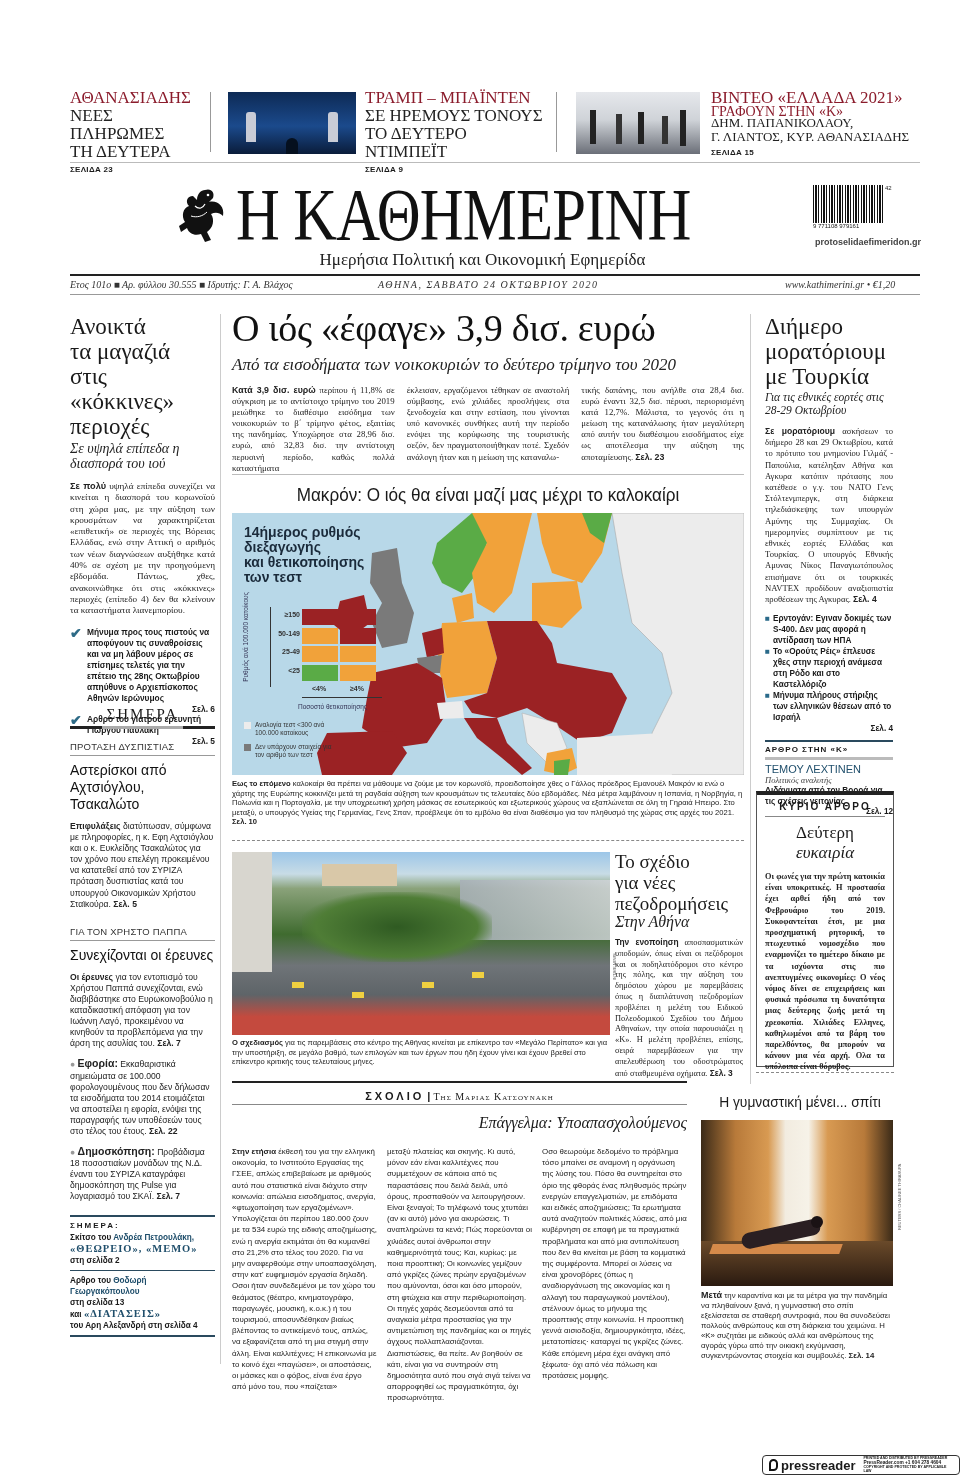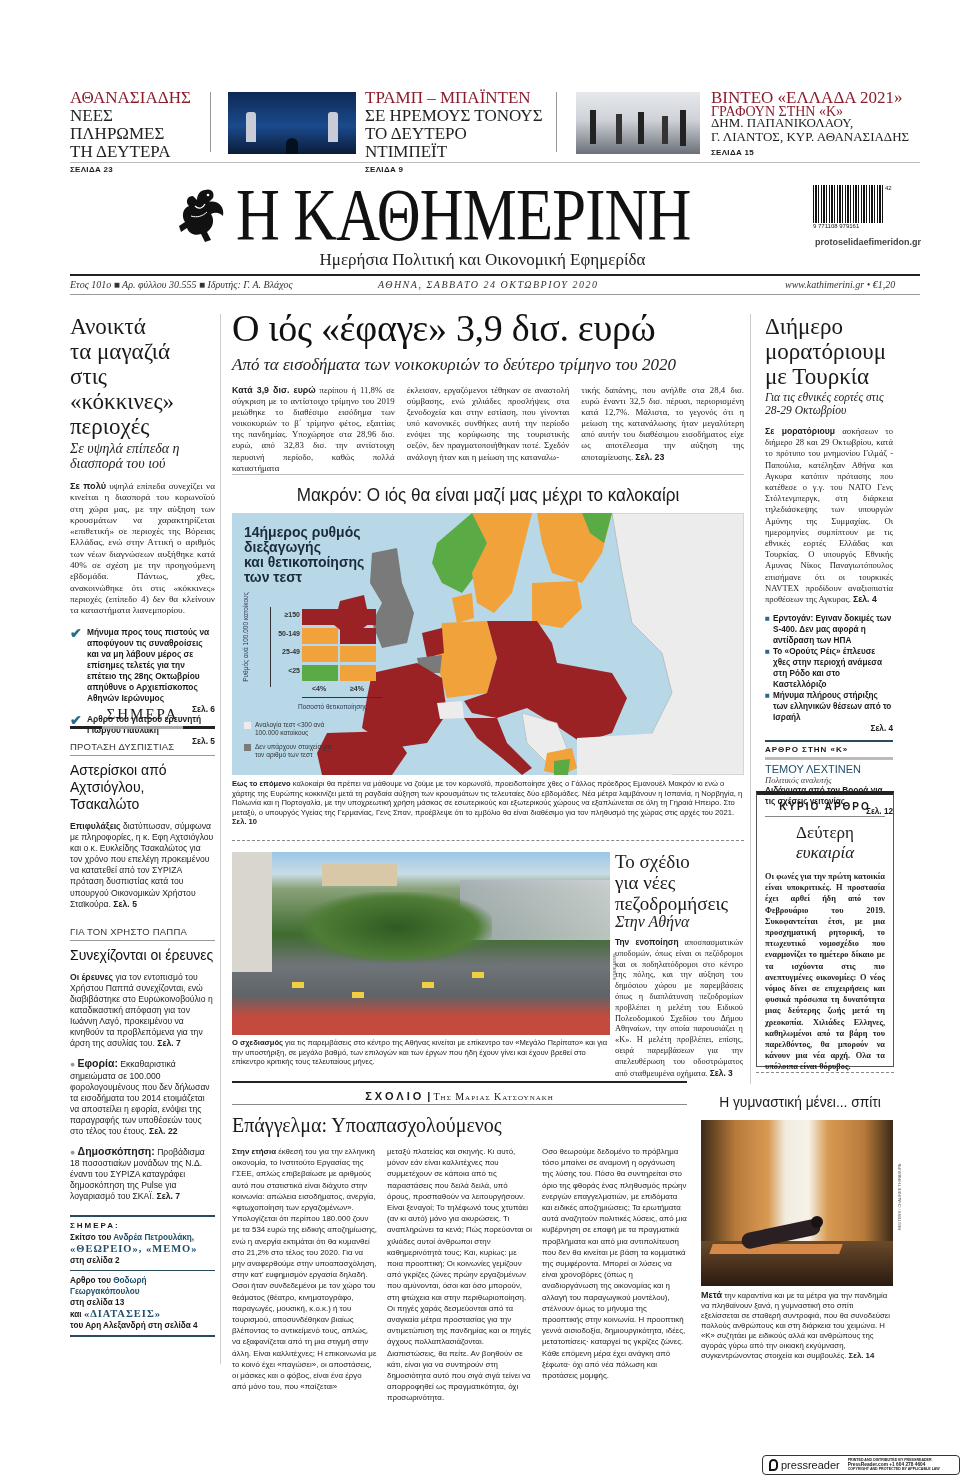--- a/index.html
+++ b/index.html
@@ -325,40 +325,40 @@
   <div class="serif" style="text-align:center;font-style:italic;font-size:17px;line-height:20px;">ευκαιρία</div>
   <p class="body-txt b" style="margin-top:8px;font-size:8.3px;line-height:11.2px;">Οι φωνές για την πρώτη κατοικία είναι υποκριτικές. Η προστασία έχει αρθεί ήδη από τον Φεβρουάριο του 2019. Συκοφαντείται έτσι, με μια προσχηματική ρητορική, το πτωχευτικό νομοσχέδιο που εναρμονίζει το ημέτερο δίκαιο με τα ισχύοντα στις πιο ανεπτυγμένες οικονομίες: Ο νέος νόμος δίνει σε επιχειρήσεις και φυσικά πρόσωπα τη δυνατότητα μιας δεύτερης ζωής μετά τη χρεοκοπία. Χιλιάδες Ελληνες, καθηλωμένοι από τα βάρη του παρελθόντος, θα μπορούν να κάνουν μια νέα αρχή. Ολα τα υπόλοιπα είναι θόρυβος.</p>
 </div>
 <div class="abs" style="left:756px;top:1072px;width:138px;border-top:1px dashed #888;"></div>
 
 <div class="hr" style="left:232px;top:1081px;width:455px;height:2px;background:#222;"></div>
 <div class="abs" style="left:232px;top:1086px;width:455px;text-align:center;white-space:nowrap;">
   <span style="font-size:11px;font-weight:bold;letter-spacing:3px;">ΣΧΟΛΙΟ</span><span style="font-size:11px;font-weight:bold;"> | </span><span class="serif" style="font-size:10px;letter-spacing:1px;font-variant:small-caps;">Της Μαριας Κατσουνακη</span>
 </div>
 <div class="hr" style="left:232px;top:1104px;width:455px;background:#888;"></div>
-<div class="abs serif" style="left:232px;top:1114px;width:455px;text-align:left;font-size:20px;">Επάγγελμα: Υποαπασχολούμενος</div>
+<div class="abs serif" style="left:232px;top:1114px;width:455px;text-align:right;font-style:italic;font-size:16px;">Επάγγελμα: Υποαπασχολούμενος</div>
 <div class="abs" style="left:232px;top:1146px;width:455px;display:flex;gap:10px;">
   <p class="body-sans" style="flex:1;font-size:7.9px;line-height:11.2px;"><span class="b">Στην ετήσια</span><span> έκθεσή του για την ελληνική οικονομία, το Ινστιτούτο Εργασίας της ΓΣΕΕ, απλώς επιβεβαίωσε με αριθμούς αυτό που στατιστικά είναι διάχυτο στην κοινωνία: απώλεια εισοδήματος, ανεργία, «φτωχοποίηση των εργαζομένων». Υπολογίζεται ότι περίπου 180.000 ζουν με τα 534 ευρώ της ειδικής αποζημίωσης, ενώ η ανεργία εκτιμάται ότι θα κυμανθεί στο 21,2% στο τέλος του 2020. Για να μην αναφερθούμε στην υποαπασχόληση, στην κατ' ευφημισμόν εργασία δηλαδή. Οσοι ήταν συνδεδεμένοι με τον χώρο του θεάματος (θέατρο, κινηματογράφο, παραγωγές, μουσική, κ.ο.κ.) ή του τουρισμού, αποσυνδέθηκαν βιαίως βλέποντας το αντικείμενό τους, απλώς, να εξαφανίζεται από τη μια στιγμή στην άλλη. Είναι καλλιτέχνες; Η επικοινωνία με το κοινό έχει «παγώσει», οι αποστάσεις, οι μάσκες και ο φόβος, είναι ένα έργο από μόνο του, που «παίζεται»</span></p>
   <p class="body-sans" style="flex:1;font-size:7.9px;line-height:11.2px;">μεταξύ πλατείας και σκηνής. Κι αυτό, μόνον εάν είναι καλλιτέχνες που συμμετέχουν σε κάποια από τις παραστάσεις που δειλά δειλά, υπό όρους, προσπαθούν να λειτουργήσουν. Είναι ξεναγοί; Το τηλέφωνό τους χτυπάει (αν κι αυτό) μόνο για ακυρώσεις. Τι αναπληρώνει τα κενά; Πώς πορεύονται οι χιλιάδες αυτοί άνθρωποι στην καθημερινότητά τους; Και, κυρίως: με ποια προοπτική; Οι κοινωνίες γεμίζουν από γκρίζες ζώνες πρώην εργαζομένων που αμύνονται, όσοι και όσο μπορούν, στη φτώχεια και στην περιθωριοποίηση. Οι πηγές χαράς δεσμεύονται από τα αναγκαία μέτρα προστασίας για την αντιμετώπιση της πανδημίας και οι πηγές άγχους πολλαπλασιάζονται. Διαπιστώσεις, θα πείτε. Αν βοηθούν σε κάτι, είναι για να συντηρούν στη δημοσιότητα αυτό που σιγά σιγά τείνει να απορροφηθεί ως πραγματικότητα, όχι προσωρινότητα.</p>
   <p class="body-sans" style="flex:1;font-size:7.9px;line-height:11.2px;">Οσο θεωρούμε δεδομένο το πρόβλημα τόσο μπαίνει σε αναμονή η οργάνωση της λύσης του. Πόσο θα συντηρείται στο όριο της φθοράς ένας πληθυσμός πρώην ενεργών επαγγελματιών, με επιδόματα και ειδικές αποζημιώσεις; Τα ερωτήματα αυτά αναζητούν πολιτικές λύσεις, από μια κυβέρνηση σε επαφή με τα πραγματικά προβλήματα και από μια αντιπολίτευση που δεν θα κινείται με βάση τα κομματικά της συμφέροντα. Μπορεί οι λύσεις να είναι χρονοβόρες (όπως η αναδιοργάνωση της οικονομίας και η αλλαγή του παραγωγικού μοντέλου), στέλνουν όμως το μήνυμα της προοπτικής στην κοινωνία. Η προοπτική γεννά αισιοδοξία, δημιουργικότητα, ιδέες, μετατοπίσεις· καταργεί τις γκρίζες ζώνες. Κάθε επόμενη μέρα έχει ανάγκη από ξέφωτα· όχι από νέα πόλωση και προτάσεις μομφής.</p>
 </div>
 
 <div class="abs" style="left:700px;top:1093px;width:200px;text-align:center;font-size:15px;transform:scaleX(.92);transform-origin:center top;white-space:nowrap;">Η γυμναστική μένει... σπίτι</div>
 <div class="abs" style="left:701px;top:1120px;width:192px;height:166px;background:linear-gradient(90deg,#3a2a18 0%,#b87a3a 18%,#d89a52 35%,#f2ece0 44%,#f6f2e8 56%,#d89a52 66%,#b87a3a 85%,#3a2a18 100%);overflow:hidden;">
   <div style="position:absolute;left:0;bottom:0;width:100%;height:45px;background:linear-gradient(180deg,#6a4a2a,#2a1a10);"></div>
   <div style="position:absolute;left:10px;bottom:32px;width:130px;height:10px;background:#d58a4a;transform:skewX(-20deg);"></div>
   <div style="position:absolute;left:40px;bottom:44px;width:80px;height:16px;background:#2a1f22;border-radius:8px;transform:rotate(-12deg);"></div>
   <div style="position:absolute;left:110px;bottom:58px;width:12px;height:12px;background:#1a1214;border-radius:50%;"></div>
 </div>
 <div class="abs" style="left:897px;top:1230px;font-size:4px;color:#666;transform:rotate(-90deg);transform-origin:left top;white-space:nowrap;">REUTERS / CHALINEE THIRASUPA</div>
 <p class="abs body-sans" style="left:701px;top:1290px;width:192px;font-size:7.8px;line-height:10px;"><span class="b" style="font-size:9px;">Μετά</span><span> την καραντίνα και με τα μέτρα για την πανδημία να πληθαίνουν ξανά, η γυμναστική στο σπίτι εξελίσσεται σε σταθερή συντροφιά, που θα συνοδεύσει πολλούς ανθρώπους και στη διάρκεια του χειμώνα. Η «Κ» συζητάει με ειδικούς αλλά και ανθρώπους της αγοράς γύρω από την οικιακή εκγύμναση, συγκεντρώνοντας στοιχεία και συμβουλές.</span> <span class="sel">Σελ. 14</span></p>
 
 <div class="pressreader" style="left:762px;top:1455px;width:198px;height:20px;">
   <span style="display:flex;align-items:center;gap:3px;">
     <span style="width:9px;height:12px;border:2.5px solid #111;border-radius:5px 5px 5px 0;display:inline-block;"></span>
-    <span style="font-size:11px;font-weight:normal;">pressreader</span>
+    <span style="font-size:13px;font-weight:bold;">pressreader</span>
   </span>
   <span style="font-size:3.6px;line-height:4.4px;font-weight:bold;">
     <span>PRINTED AND DISTRIBUTED BY PRESSREADER</span><br>
     <span style="font-size:4.8px;">PressReader.com +1 604 278 4604</span><br>
     <span>COPYRIGHT AND PROTECTED BY APPLICABLE LAW</span>
   </span>
 </div>
 
 </body></html>

